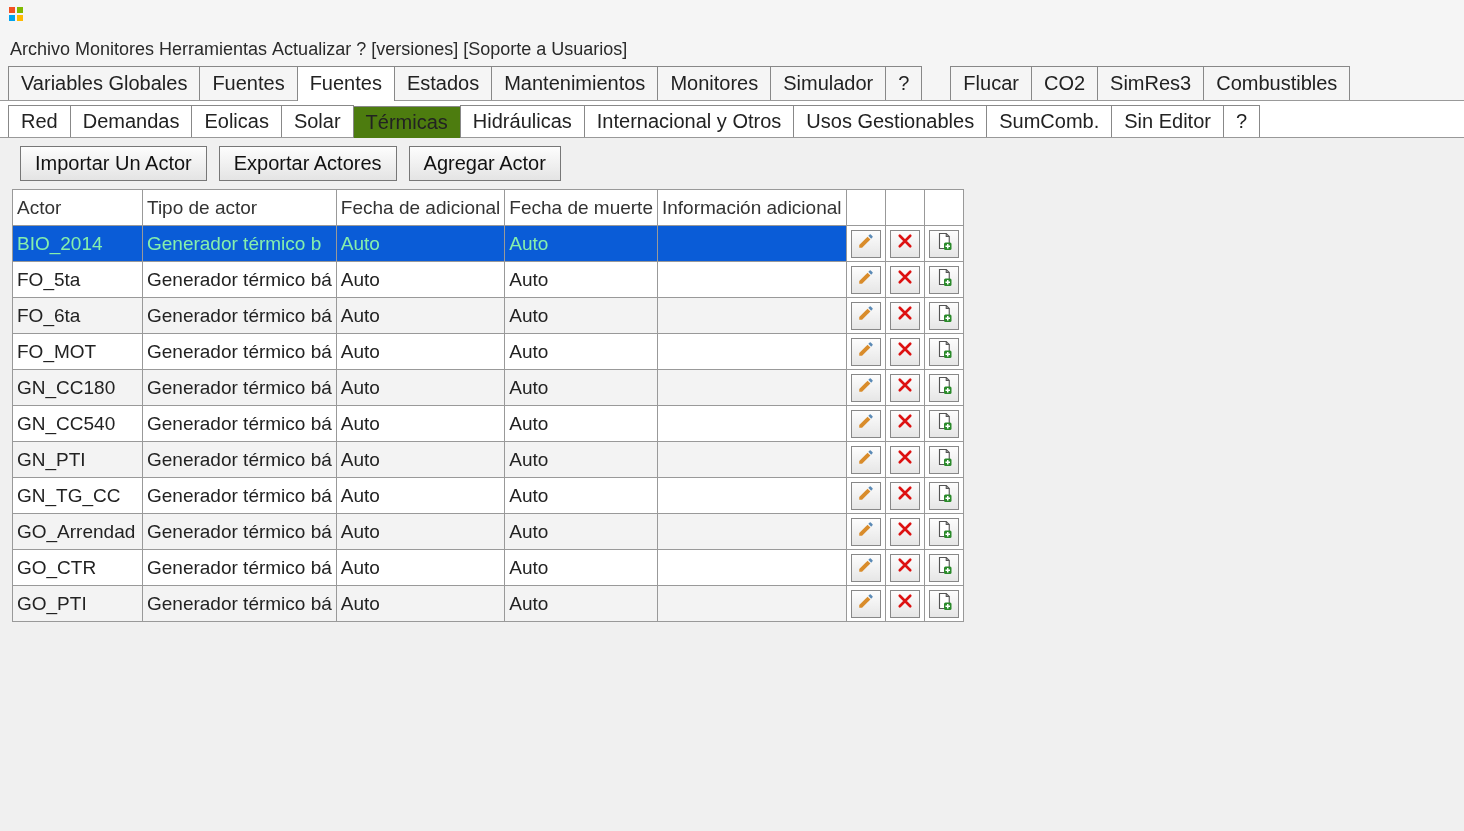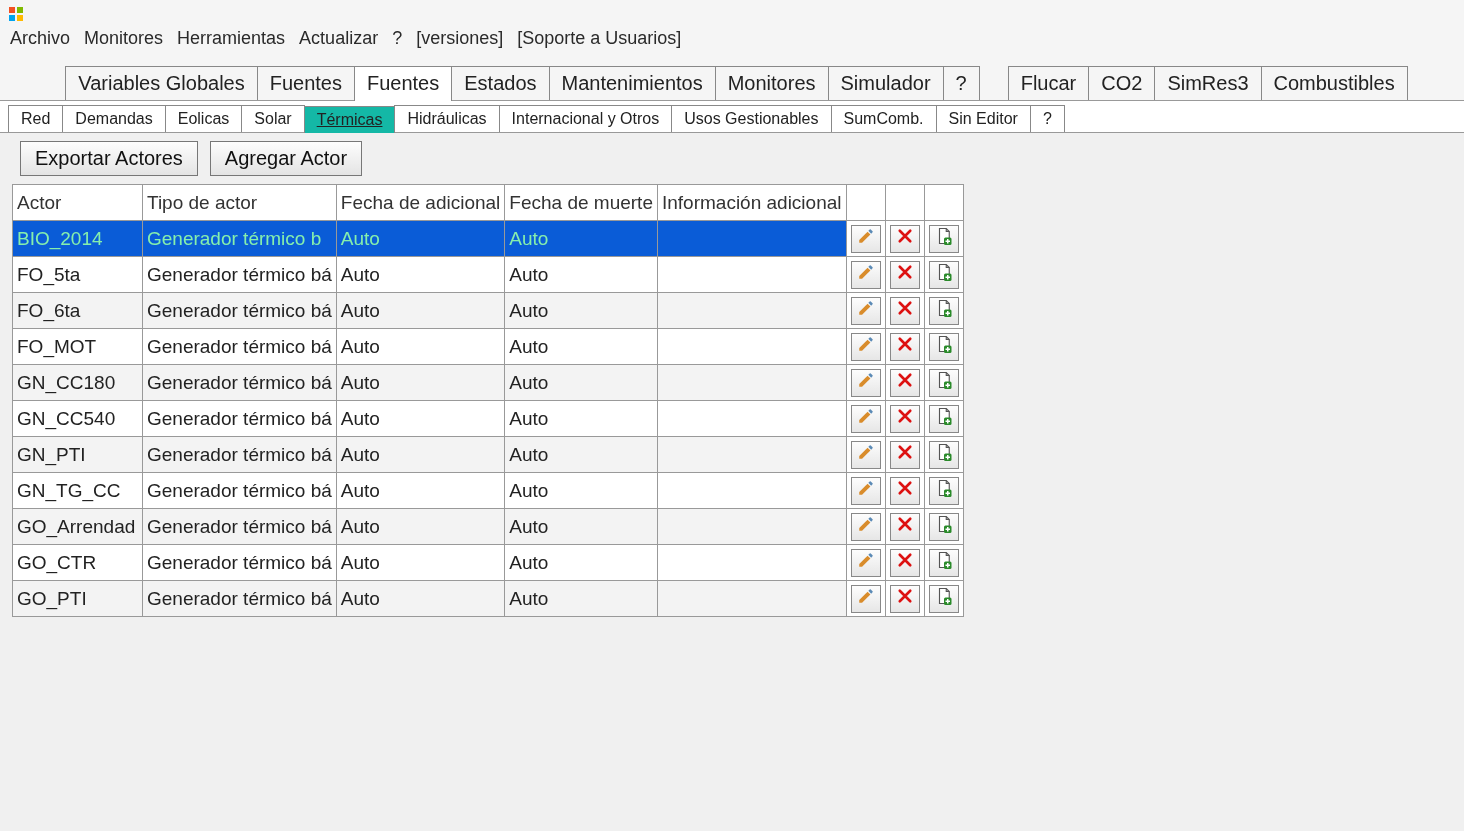--- a/index.html
+++ b/index.html
@@ -28,37 +28,36 @@
   flex: 1;
   text-align: center;
   font-size: 17px;
   color: #333;
   padding-right: 200px;
 }
 .menu-bar {
   background: #f5f5f5;
   height: 32px;
   display: flex;
-  align-items: flex-start;
+  align-items: flex-end;
   padding-left: 10px;
-  gap: 14px;
+  gap: 5px;
   font-size: 18px;
 }
 .menu-item {
   cursor: default;
   color: #2a2a2a;
 }
 .tab-row {
   background: #f5f5f5;
   display: flex;
   align-items: flex-end;
   padding-left: 8px;
   padding-top: 6px;
   border-bottom: 1px solid #999;
-  justify-content: center;
 }
 .tab {
   background: #f5f5f5;
   border: 1px solid #888;
   border-bottom: none;
   padding: 5px 12px;
   margin-right: -1px;
   font-size: 20px;
   cursor: default;
   position: relative;
@@ -82,30 +81,29 @@
   padding-left: 8px;
   padding-top: 4px;
   border-bottom: 1px solid #999;
 }
 .tab2 {
   background: #fff;
   border: 1px solid #888;
   border-bottom: none;
   padding: 4px 12px;
   margin-right: -1px;
-  font-size: 16px;
+  font-size: 20px;
   cursor: default;
   color: #222;
 }
 .tab2.active {
-  background: #14b8a6;
+  background: #4d7c0f;
   margin-bottom: -1px;
   z-index: 2;
   position: relative;
-  text-decoration: underline;
 }
 .toolbar {
   background: #f0f0f0;
   padding: 8px 20px;
   display: flex;
   gap: 12px;
 }
 .btn {
   background: linear-gradient(#fdfdfd,#e4e4e4);
   border: 1px solid #777;
@@ -205,20 +203,21 @@
   <div class="tab2 active">Térmicas</div>
   <div class="tab2">Hidráulicas</div>
   <div class="tab2">Internacional y Otros</div>
   <div class="tab2">Usos Gestionables</div>
   <div class="tab2">SumComb.</div>
   <div class="tab2">Sin Editor</div>
   <div class="tab2">?</div>
 </div>
 
 <div class="toolbar">
+  <button class="btn">Importar Un Actor</button>
   <button class="btn">Exportar Actores</button>
   <button class="btn">Agregar Actor</button>
 </div>
 
 <div class="content">
   <table class="grid">
     <thead>
       <tr>
         <th class="col-actor">Actor</th>
         <th class="col-tipo">Tipo de actor</th>

